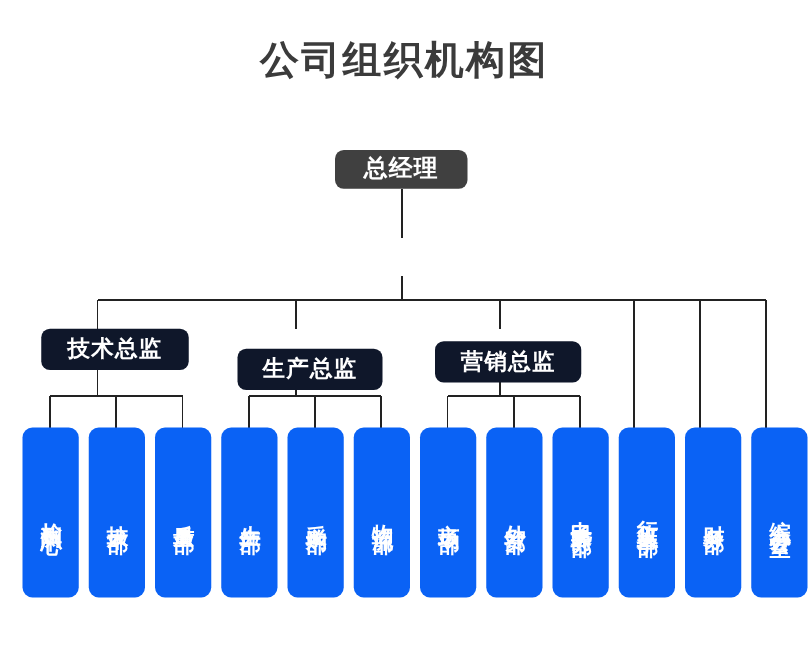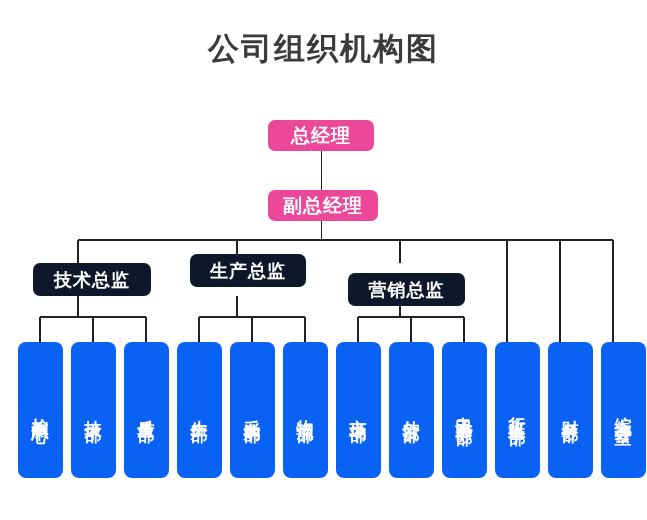--- a/index.html
+++ b/index.html
@@ -47,21 +47,21 @@
     align-items: center;
     justify-content: center;
     color: #ffffff;
     font-weight: bold;
     text-align: center;
     border-radius: 6px;
     line-height: 1.18;
   }
 
   .node-exec {
-    background: #ec4899;
+    background: #404040;
     font-size: 19px;
     letter-spacing: 1px;
     border-radius: 7px;
   }
 
   .node-director {
     background: #0f172a;
     font-size: 18px;
     letter-spacing: 1px;
     border-radius: 7px;
@@ -118,29 +118,26 @@
       <line x1="358" y1="317" x2="358" y2="342"></line>
       <line x1="411" y1="317" x2="411" y2="342"></line>
       <line x1="464" y1="317" x2="464" y2="342"></line>
     </g>
   </svg>
 
   <div class="node node-exec" style="left:268px; top:120px; width:106px; height:31px;">
     <span>总经理</span>
   </div>
 
-  <div class="node node-exec" style="left:268px; top:190px; width:110px; height:31px;">
-    <span>副总经理</span>
-  </div>
 
   <div class="node node-director" style="left:33px; top:263px; width:118px; height:33px;">
     <span>技术总监</span>
   </div>
 
-  <div class="node node-director" style="left:190px; top:254px; width:116px; height:33px;">
+  <div class="node node-director" style="left:190px; top:279px; width:116px; height:33px;">
     <span>生产总监</span>
   </div>
 
   <div class="node node-director" style="left:348px; top:263px; width:117px; height:33px;margin-top:10px;">
     <span>营销总监</span>
   </div>
 
   <div class="node node-dept" style="left:18px; top:342px; width:45px; height:136px;">
     <span>检测中心</span>
   </div>

